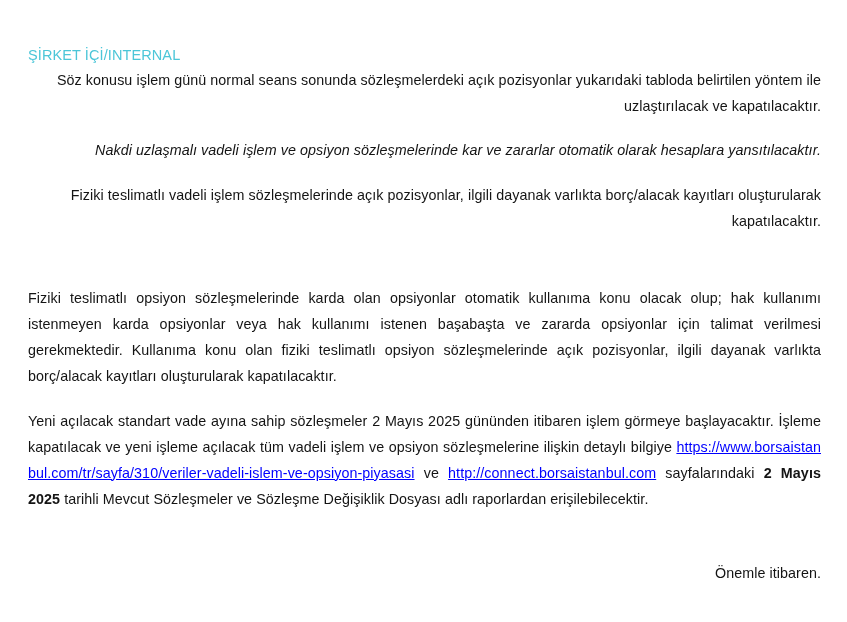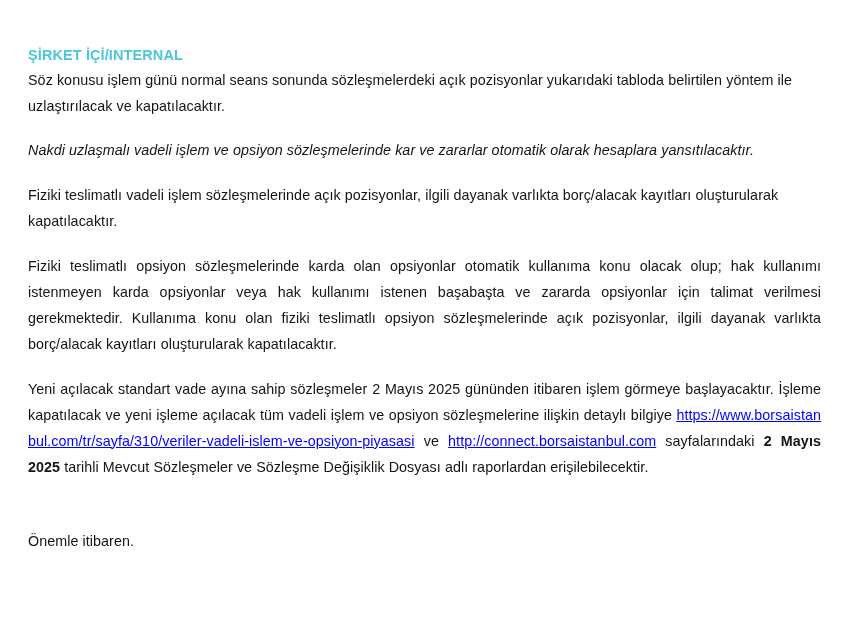--- a/index.html
+++ b/index.html
@@ -26,29 +26,28 @@
     background: #ffffff;
   }
 
   .classification {
     font-size: 14.5px;
     line-height: 1.35;
     color: #4cc6d8;
     letter-spacing: 0.1px;
     margin: 0 0 1px 0;
     white-space: nowrap;
-    font-weight: bold;
   }
 
   .para {
     font-size: 14.3px;
     line-height: 26px;
     color: #141414;
     margin: 0;
-    text-align: left;
+    text-align: right;
     letter-spacing: 0.005em;
   }
 
   .para.justified {
     text-align: justify;
     text-justify: inter-word;
   }
 
   .gap-sm { height: 18px; }
   .gap-md { height: 19px; }
@@ -61,21 +60,21 @@
     word-break: break-all;
   }
 
   .bold {
     font-weight: bold;
   }
 
   .w-p1  { max-width: 795px; }
   .w-p2  { max-width: 800px; font-style: italic; }
   .w-p3  { max-width: 795px; }
-  .w-p4  { max-width: 795px; }
+  .w-p4  { max-width: 795px; margin-top: 32px; }
   .w-p5  { max-width: 793px; }
 </style>
 </head>
 <body>
 
 <div class="page">
 
   <div class="classification">ŞİRKET İÇİ/INTERNAL</div>
 
   <p class="para w-p1">Söz konusu işlem günü normal seans sonunda sözleşmelerdeki açık pozisyonlar yukarıdaki tabloda belirtilen yöntem ile uzlaştırılacak ve kapatılacaktır.</p>

